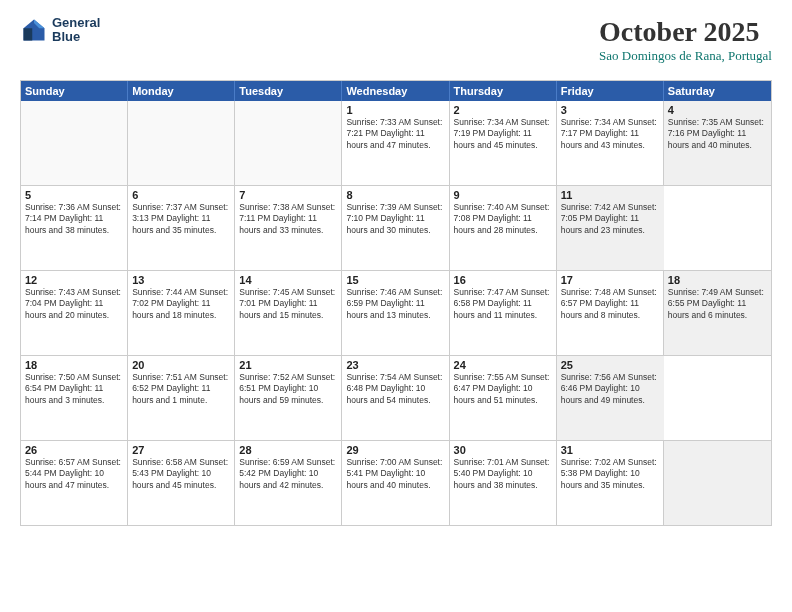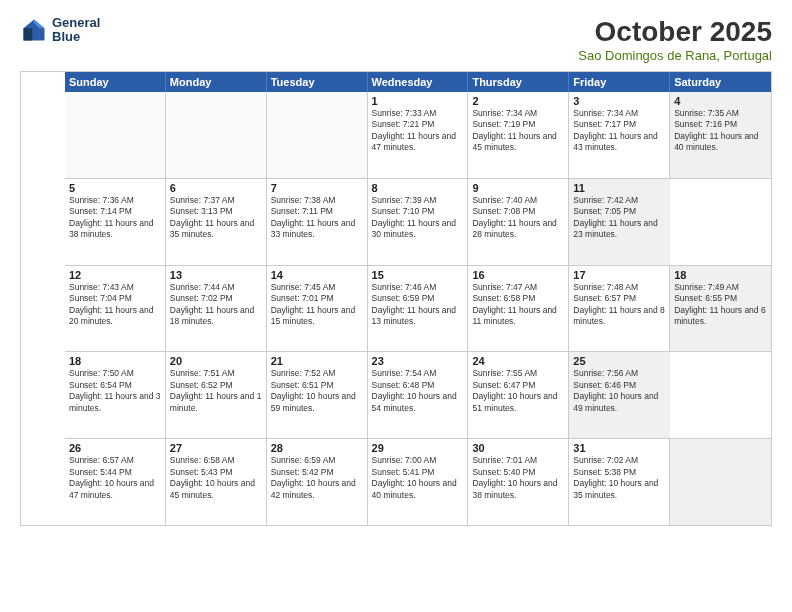--- a/index.html
+++ b/index.html
@@ -9,20 +9,21 @@
       width: 792px;
       height: 612px;
       overflow: hidden;
     }
     .page {
       width: 792px;
       height: 536px;
       padding: 16px 20px 10px 20px;
       display: flex;
       flex-direction: column;
+      gap: 8px;
     }
     .header {
       display: flex;
       justify-content: space-between;
       align-items: flex-start;
       margin-bottom: 8px;
     }
     .logo {
       display: flex;
       align-items: center;
@@ -32,37 +33,37 @@
       font-size: 13px;
       font-weight: bold;
       color: #1a3a5c;
       line-height: 1.1;
     }
     .logo-icon {
       width: 28px;
       height: 28px;
     }
     .title-block {
-      text-align: right;
+      text-align: left;
+      font-family: Liberation Serif, serif;
     }
     .month-title {
       font-size: 28px;
       font-weight: bold;
       color: #333;
     }
     .location {
       font-size: 13px;
-      color: #4d7c0f;
+      color: #0f766e;
     }
     .calendar {
       flex: 1;
       display: flex;
       flex-direction: column;
       border: 1px solid #ccc;
-      padding-left: 44px;
     }
     .day-headers {
       display: grid;
       grid-template-columns: repeat(7, 1fr);
       background: #2b5ca8;
     }
     .day-header {
       color: #fff;
       font-size: 11px;
       font-weight: bold;

